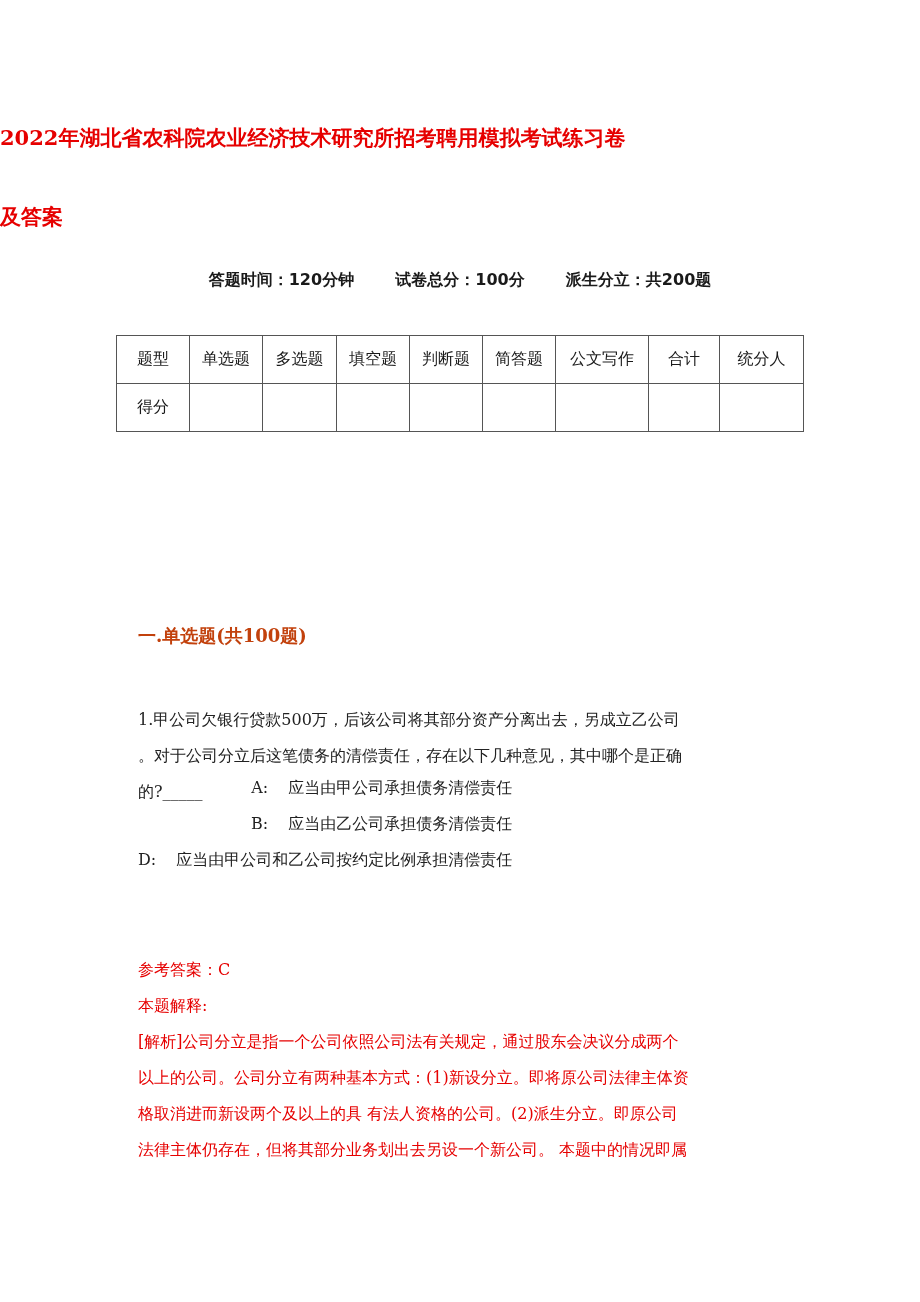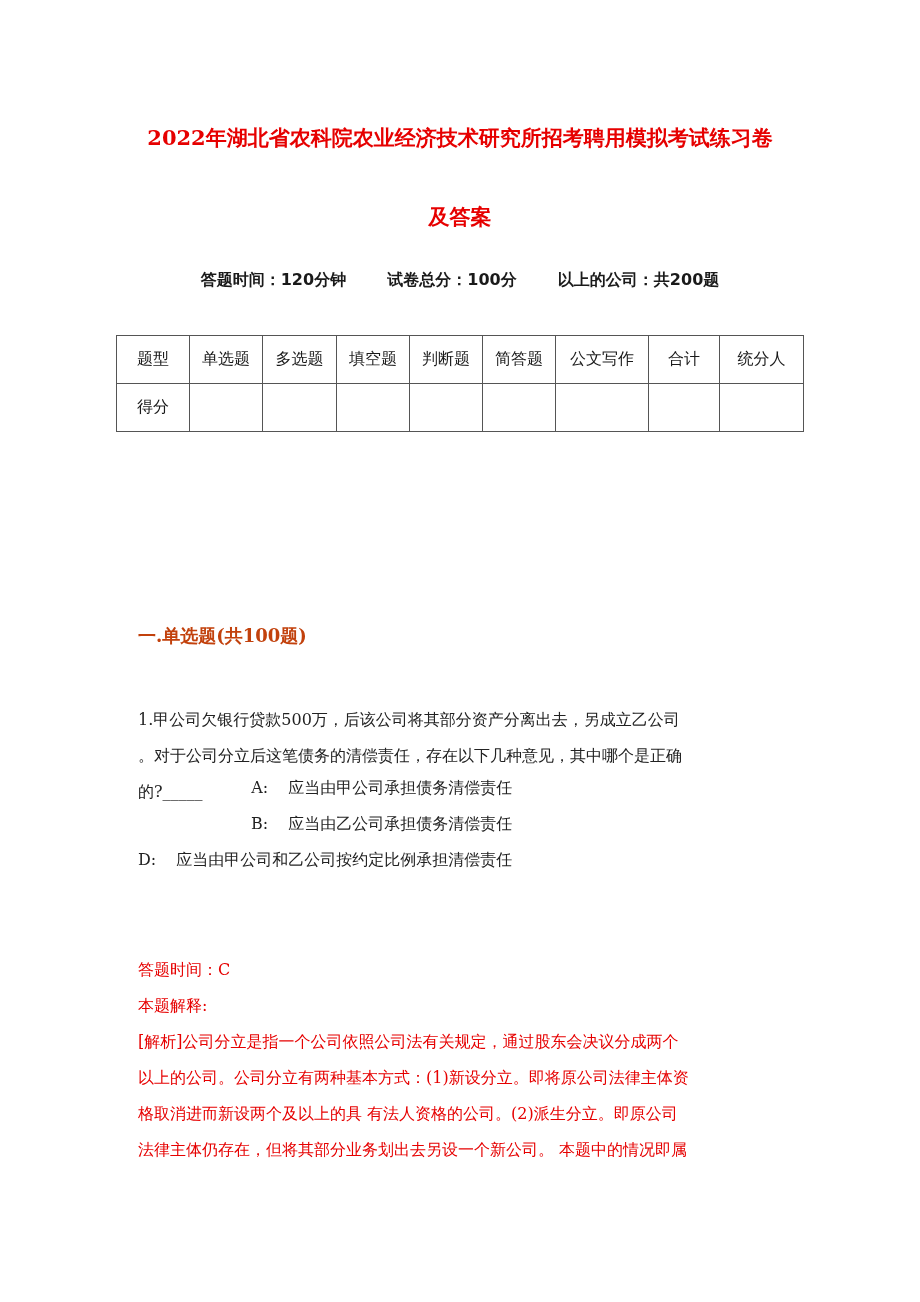--- a/index.html
+++ b/index.html
@@ -17,21 +17,20 @@
     }
     .page {
       position: absolute;
       left: 0; top: 0;
       width: 920px; height: 1302px;
     }
     .title {
       position: absolute;
       left: 0;
       width: 920px;
-      text-align: center;
       color: #e60000;
       font-family: "DejaVu Serif", "Liberation Serif", serif;
       font-weight: bold;
       font-size: 21px;
       letter-spacing: 0px;
       margin: 0;
     }
     .title.line1 { top: 124px; }
     .title.line2 { top: 171px; margin-top: 32px; }
 
@@ -119,21 +118,21 @@
 <div class="page">
 
   <h1 class="title line1">2022年湖北省农科院农业经济技术研究所招考聘用模拟考试练习卷</h1>
   <h1 class="title line2">及答案</h1>
 
   <div class="meta">
     <span>答题时间：120分钟</span>
     <span class="gap"></span>
     <span>试卷总分：100分</span>
     <span class="gap"></span>
-    <span>以上的公司：共200题</span>
+    <span>派生分立：共200题</span>
   </div>
 
   <table class="score">
     <colgroup>
       <col style="width:73px">
       <col style="width:73px">
       <col style="width:74px">
       <col style="width:73px">
       <col style="width:73px">
       <col style="width:73px">
@@ -181,21 +180,21 @@
     </div>
     <div class="opt">
       <span class="letter">B:</span><span class="sp"></span><span>应当由乙公司承担债务清偿责任</span>
     </div>
     <div class="opt">
       <span class="letter">D:</span><span class="sp"></span><span>应当由甲公司和乙公司按约定比例承担清偿责任</span>
     </div>
   </div>
 
   <div class="answer-block">
-    <div class="ln">答题时间：C</div>
+    <div class="ln">参考答案：C</div>
     <div class="ln">本题解释:</div>
     <div class="ln">[解析]公司分立是指一个公司依照公司法有关规定，通过股东会决议分成两个</div>
     <div class="ln">以上的公司。公司分立有两种基本方式：(1)新设分立。即将原公司法律主体资</div>
     <div class="ln">格取消进而新设两个及以上的具 有法人资格的公司。(2)派生分立。即原公司</div>
     <div class="ln">法律主体仍存在，但将其部分业务划出去另设一个新公司。 本题中的情况即属</div>
   </div>
 
 </div>
 
 </body></html>

